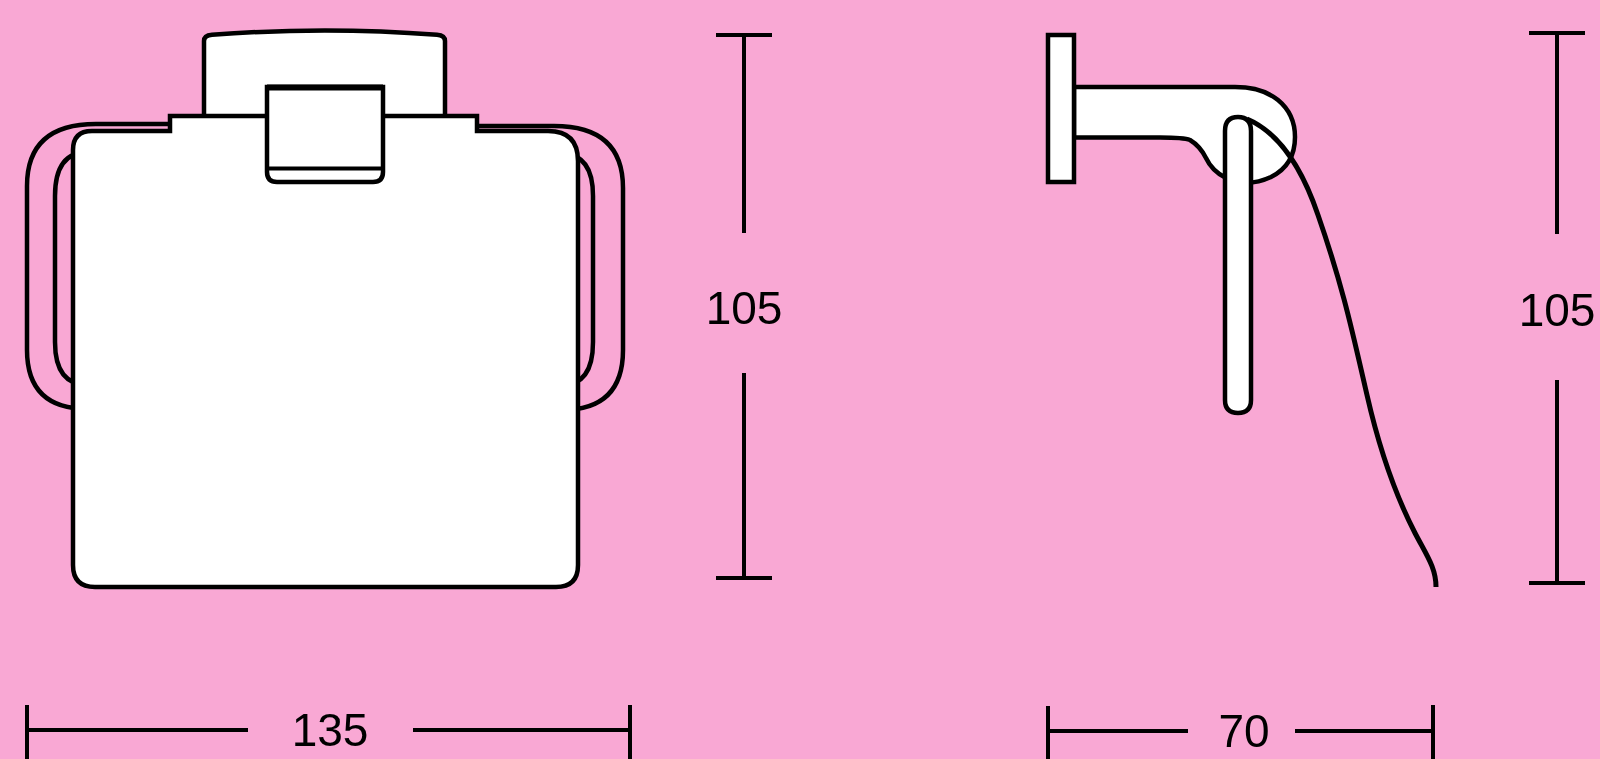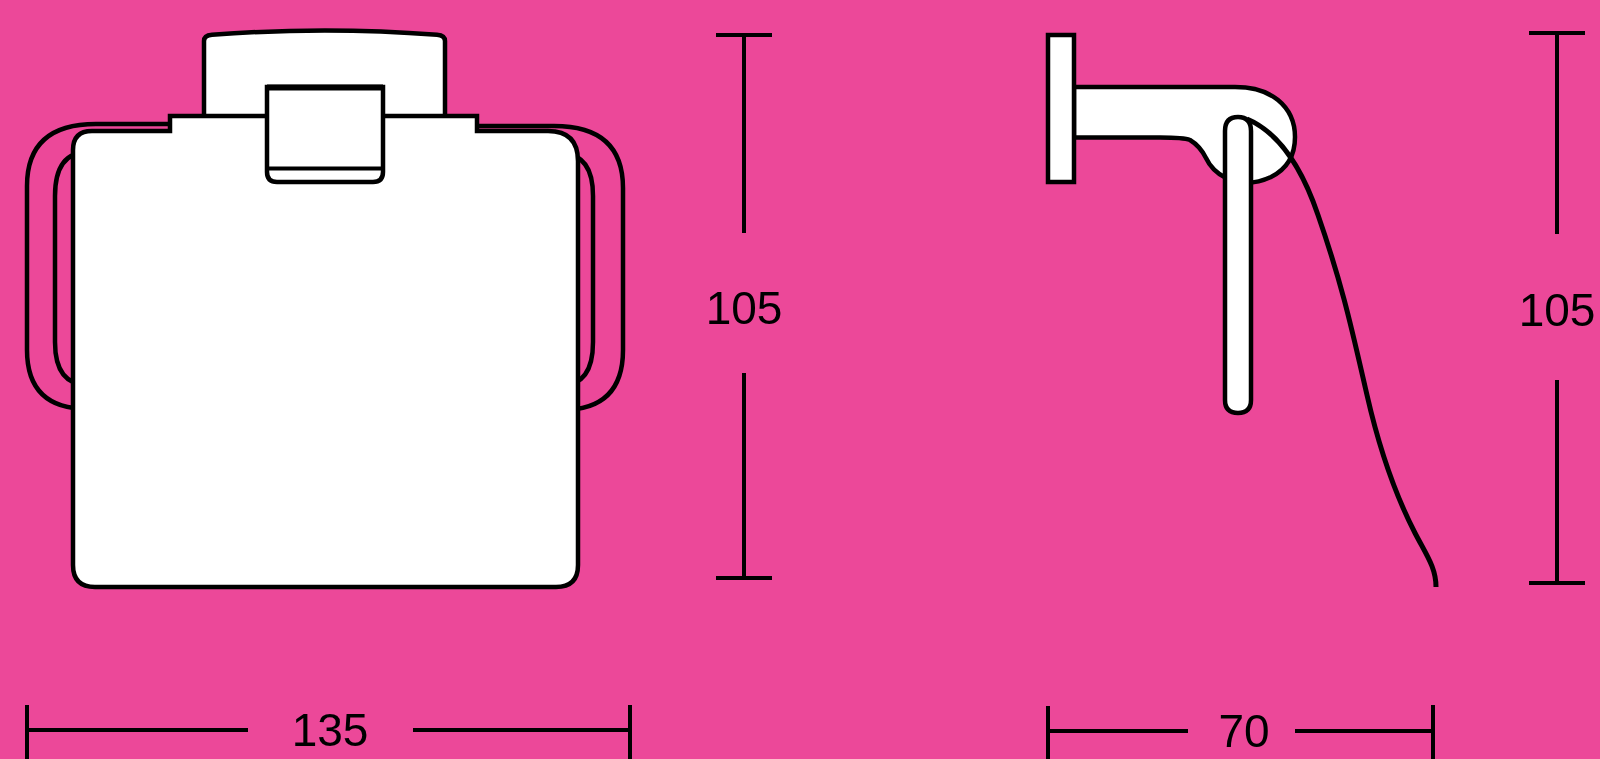--- a/index.html
+++ b/index.html
@@ -1,19 +1,19 @@
 <!DOCTYPE html>
 <html><head>
 <meta charset="utf-8">
 <style>
   html,body{margin:0;padding:0;background:#ffffff;}
   .stage{
     position:relative;
     width:1600px;height:759px;
-    background:#ec4899;
+    background:#f9a8d4;
     overflow:hidden;
     font-family:"Liberation Sans","DejaVu Sans",sans-serif;
   }
   svg{display:block;}
   .outline{fill:none;stroke:#000;stroke-width:4.5;stroke-linecap:butt;}
   .outline-filled{fill:#fff;stroke:#000;stroke-width:4.5;}
   .thinline{fill:none;stroke:#000;stroke-width:4;}
   .dim{fill:none;stroke:#000;stroke-width:4;stroke-linecap:butt;}
   .dim-text{
     font-family:"Liberation Sans","DejaVu Sans",sans-serif;

